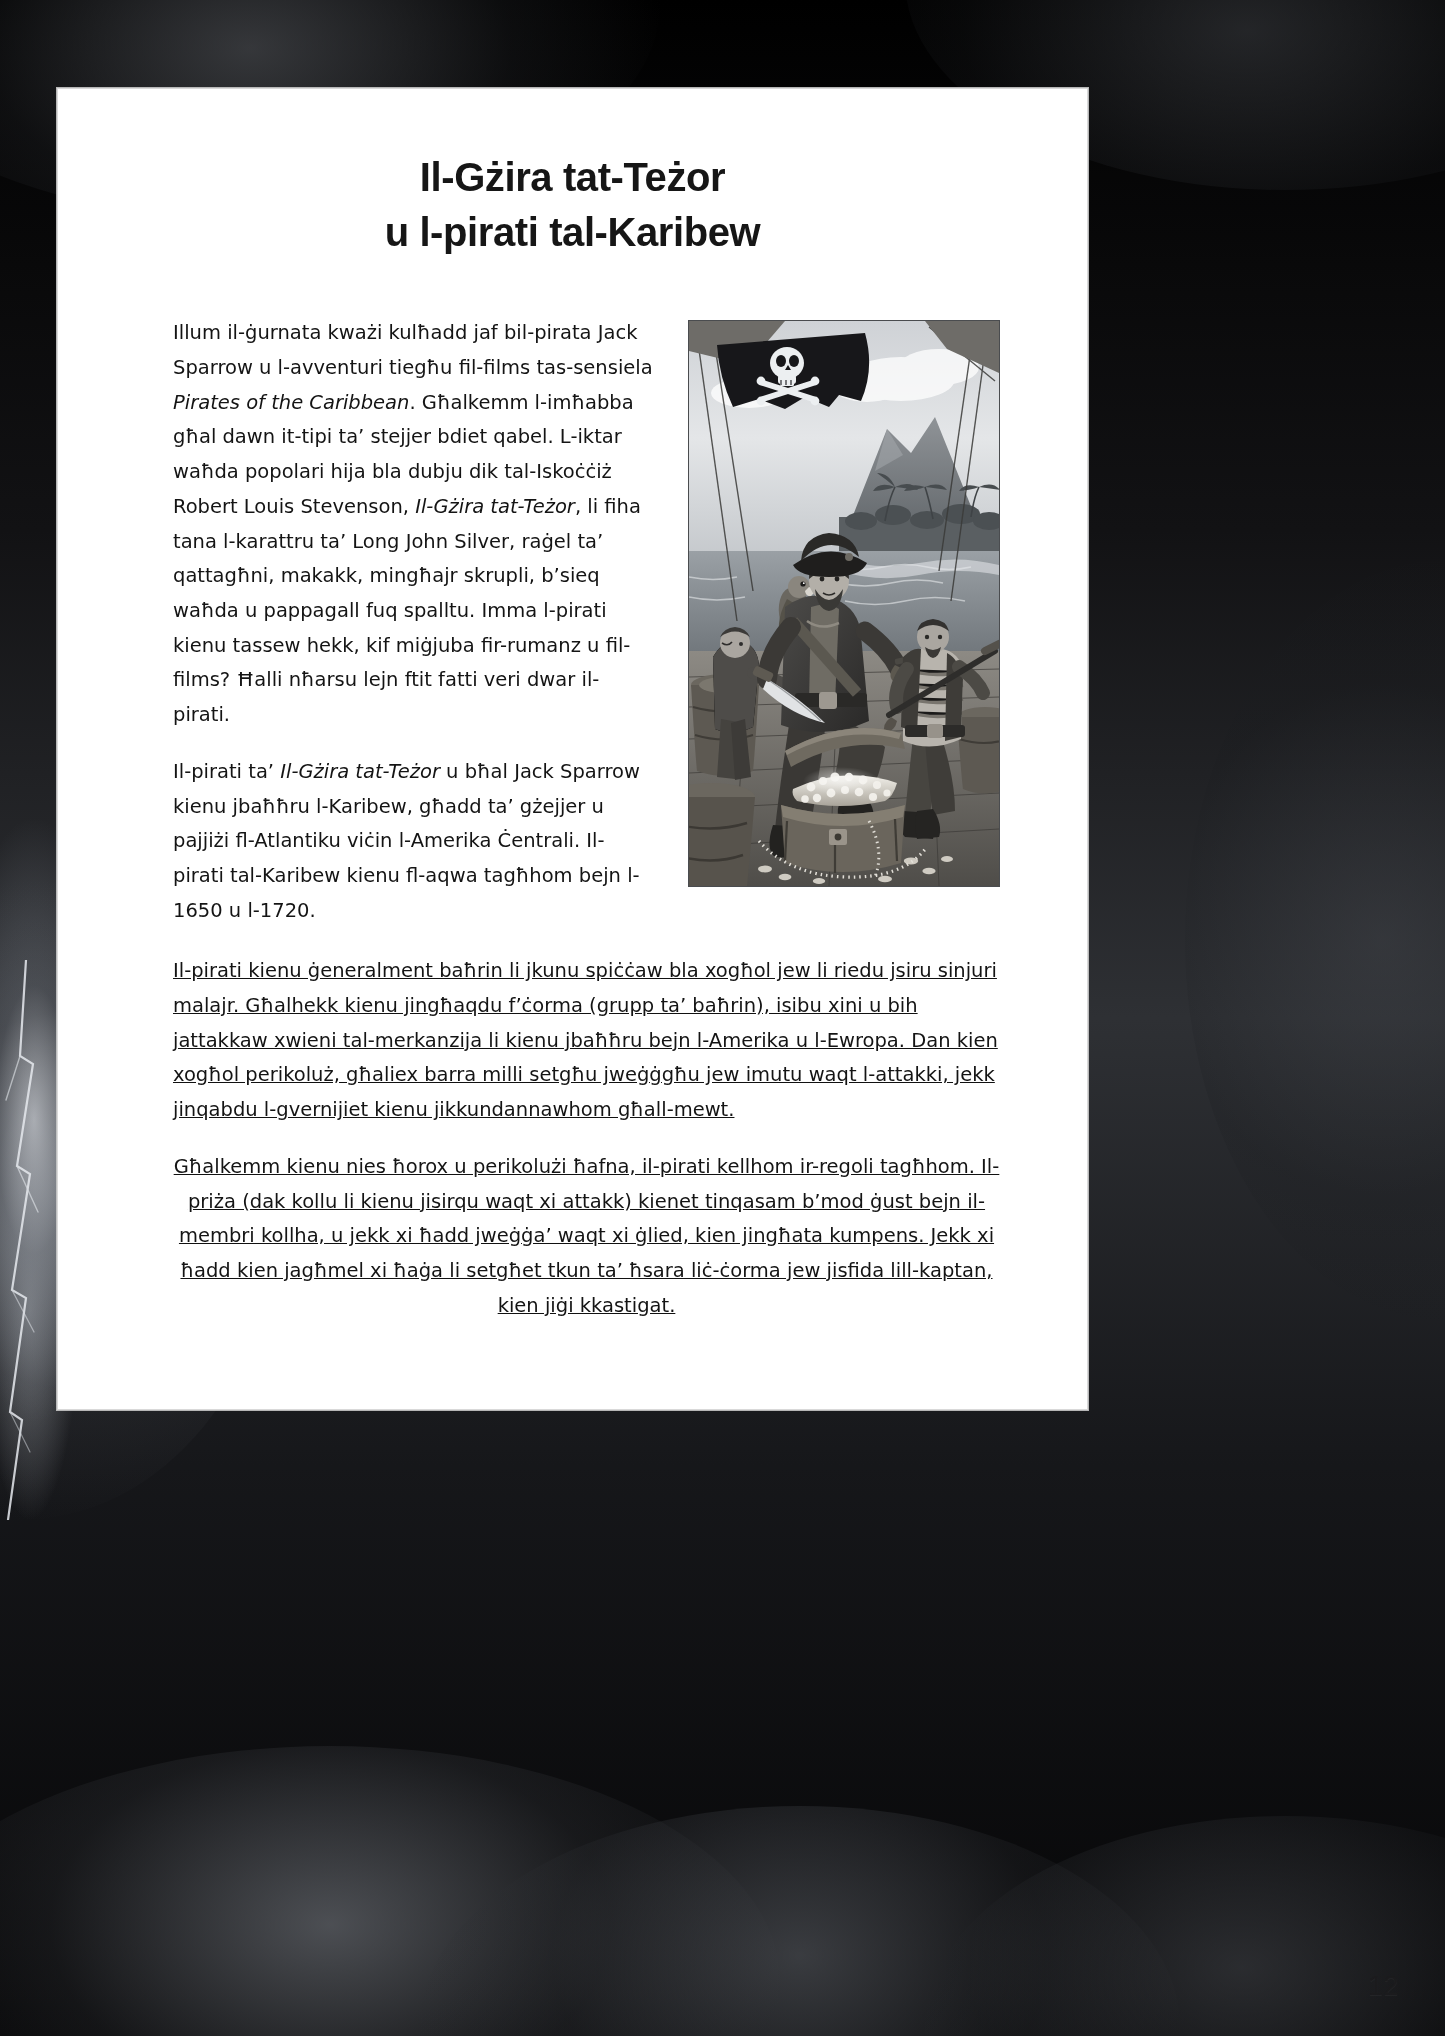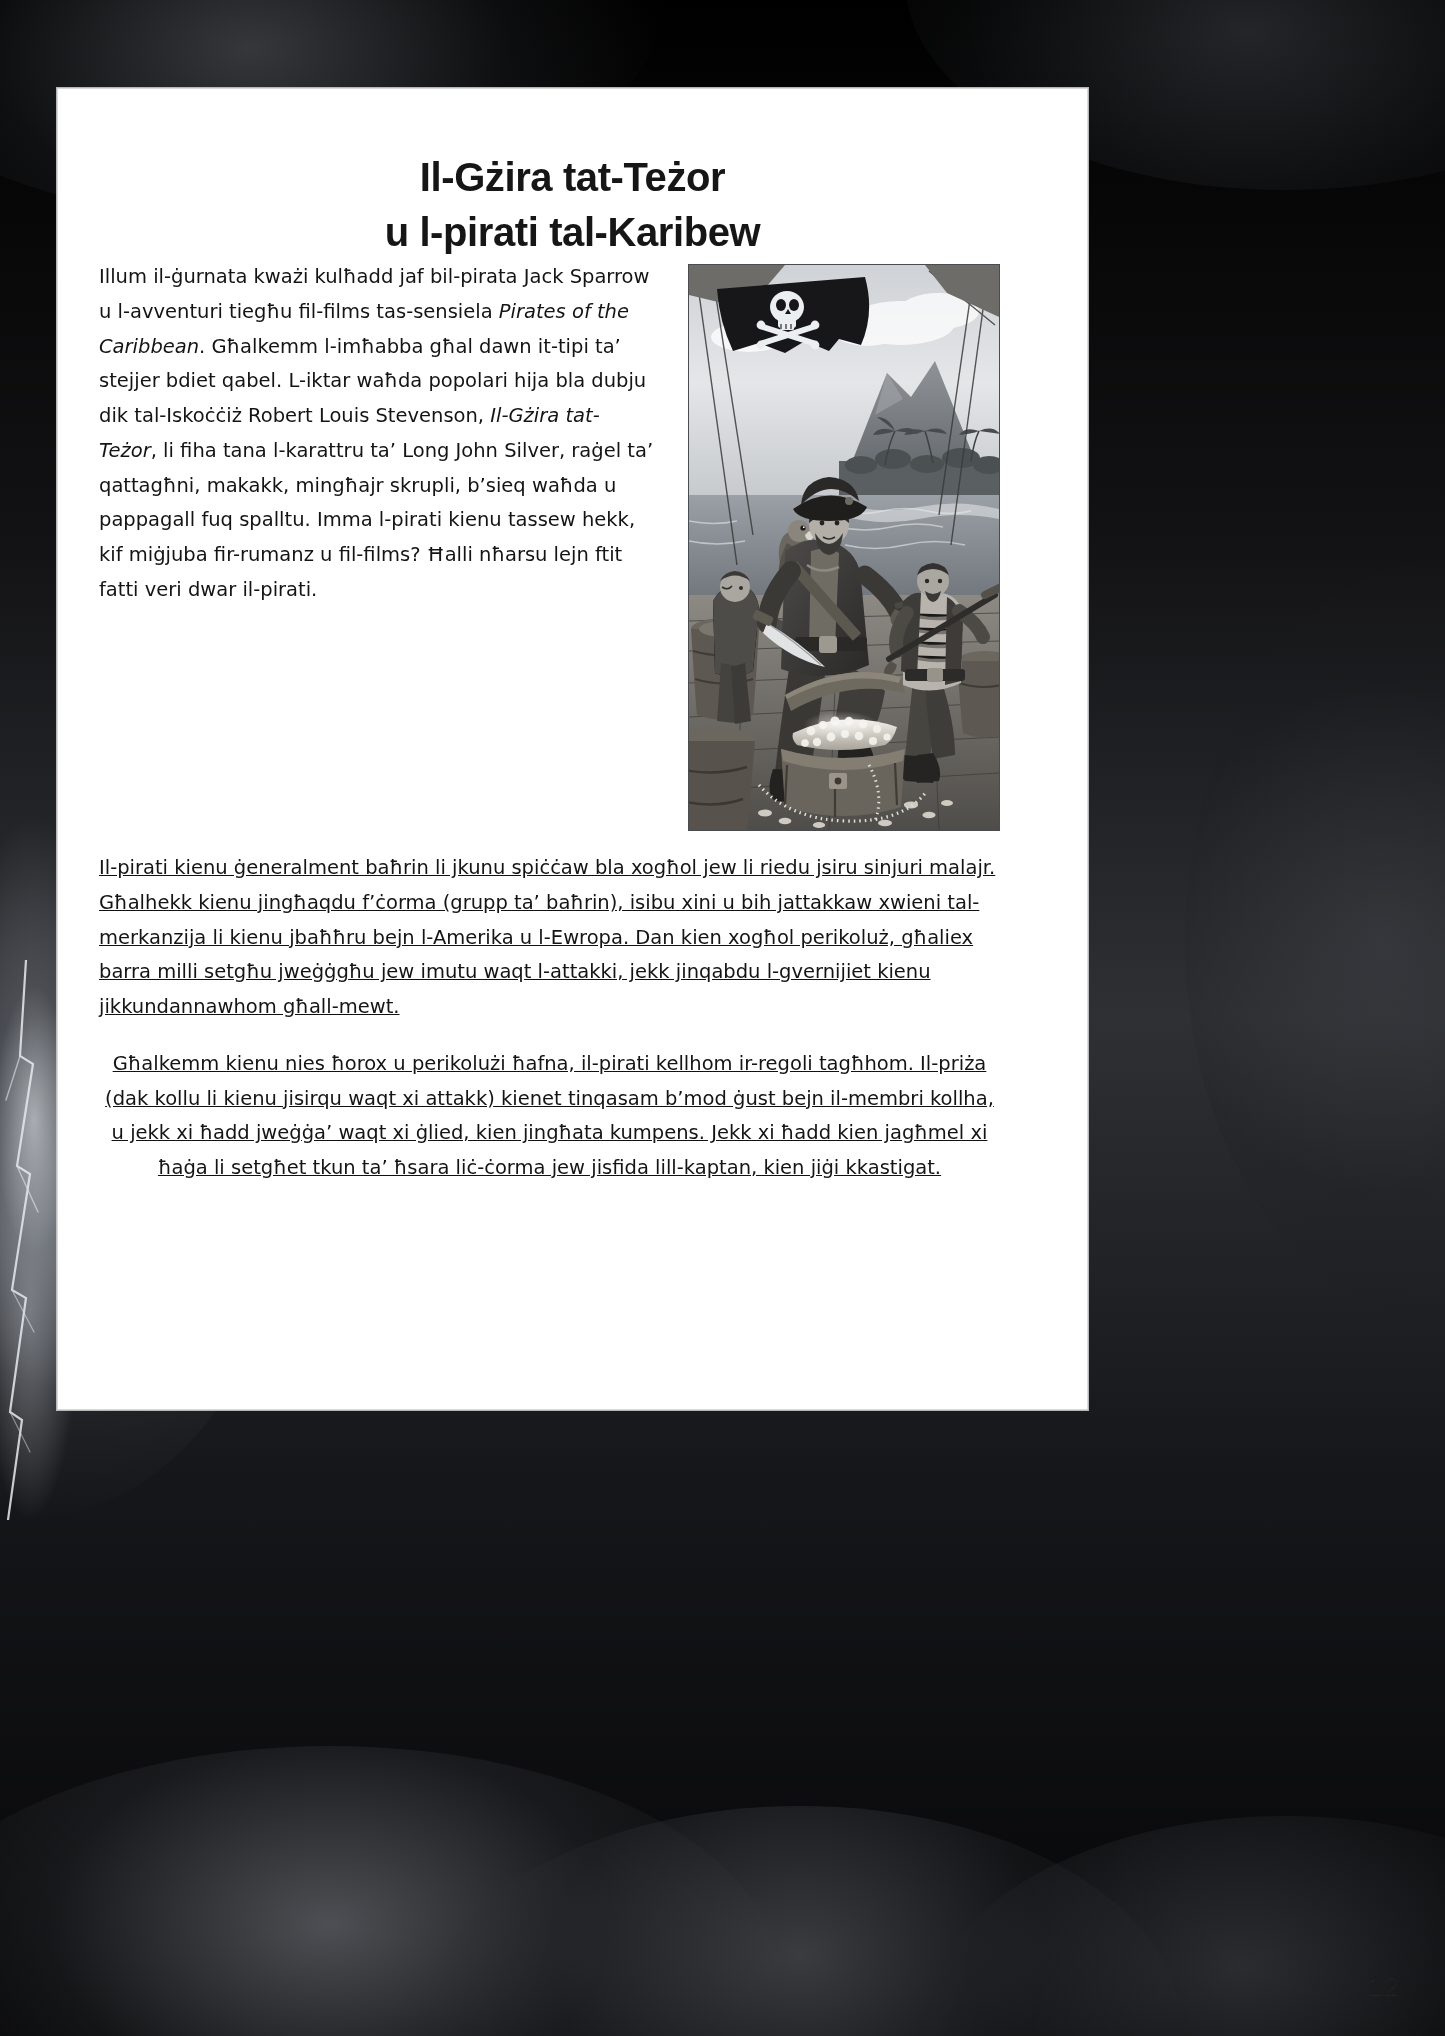--- a/index.html
+++ b/index.html
@@ -111,21 +111,22 @@
     letter-spacing: -0.4px;
     color: #161616;
   }
   #article-title .title-line {
     display: block;
   }
 
   
   #article-body {
     position: relative;
-    padding: 0 88px 0 42px;
+    padding: 0 88px 0 116px;
+    margin-top: 56px;
     color: #111;
     font-family: "DejaVu Sans", sans-serif;
   }
 
   #figure-illustration {
     float: right;
     width: 310px;
     height: 565px;
     margin: 4px 0 16px 34px;
     position: relative;
@@ -510,20 +511,23 @@
             </g>
 
             <rect x="0" y="0" width="310" height="565" fill="none"></rect>
           </svg>
         </figure>
 
         <p class="body-paragraph">
           <span>Illum il-ġurnata kważi kulħadd jaf bil-pirata Jack Sparrow u l-avventuri tiegħu fil-films tas-sensiela </span><em>Pirates of the Caribbean</em><span>. Għalkemm l-imħabba għal dawn it-tipi ta’ stejjer bdiet qabel. L-iktar waħda popolari hija bla dubju dik tal-Iskoċċiż Robert Louis Stevenson, </span><em>Il-Gżira tat-Teżor</em><span>, li fiha tana l-karattru ta’ Long John Silver, raġel ta’ qattagħni, makakk, mingħajr skrupli, b’sieq waħda u pappagall fuq spalltu. Imma l-pirati kienu tassew hekk, kif miġjuba fir-rumanz u fil-films? Ħalli nħarsu lejn ftit fatti veri dwar il-pirati.</span>
         </p>
 
+        <p class="body-paragraph">
+          <span>Il-pirati ta’ </span><em>Il-Gżira tat-Teżor</em><span> u bħal Jack Sparrow kienu jbaħħru l-Karibew, għadd ta’ gżejjer u pajjiżi fl-Atlantiku viċin l-Amerika Ċentrali. Il-pirati tal-Karibew kienu fl-aqwa tagħhom bejn l-1650 u l-1720.</span>
+        </p>
 
         <div id="paragraph-wide-wrap">
           <p class="body-paragraph">Il-pirati kienu ġeneralment baħrin li jkunu spiċċaw bla xogħol jew li riedu jsiru sinjuri malajr. Għalhekk kienu jingħaqdu f’ċorma (grupp ta’ baħrin), isibu xini u bih jattakkaw xwieni tal-merkanzija li kienu jbaħħru bejn l-Amerika u l-Ewropa. Dan kien xogħol perikoluż, għaliex barra milli setgħu jweġġgħu jew imutu waqt l-attakki, jekk jinqabdu l-gvernijiet kienu jikkundannawhom għall-mewt.</p>
           <p class="body-paragraph">Għalkemm kienu nies ħorox u perikolużi ħafna, il-pirati kellhom ir-regoli tagħhom. Il-priża (dak kollu li kienu jisirqu waqt xi attakk) kienet tinqasam b’mod ġust bejn il-membri kollha, u jekk xi ħadd jweġġa’ waqt xi ġlied, kien jingħata kumpens. Jekk xi ħadd kien jagħmel xi ħaġa li setgħet tkun ta’ ħsara liċ-ċorma jew jisfida lill-kaptan, kien jiġi kkastigat.</p>
         </div>
 
       </div>
     </div>
   </div>
 

